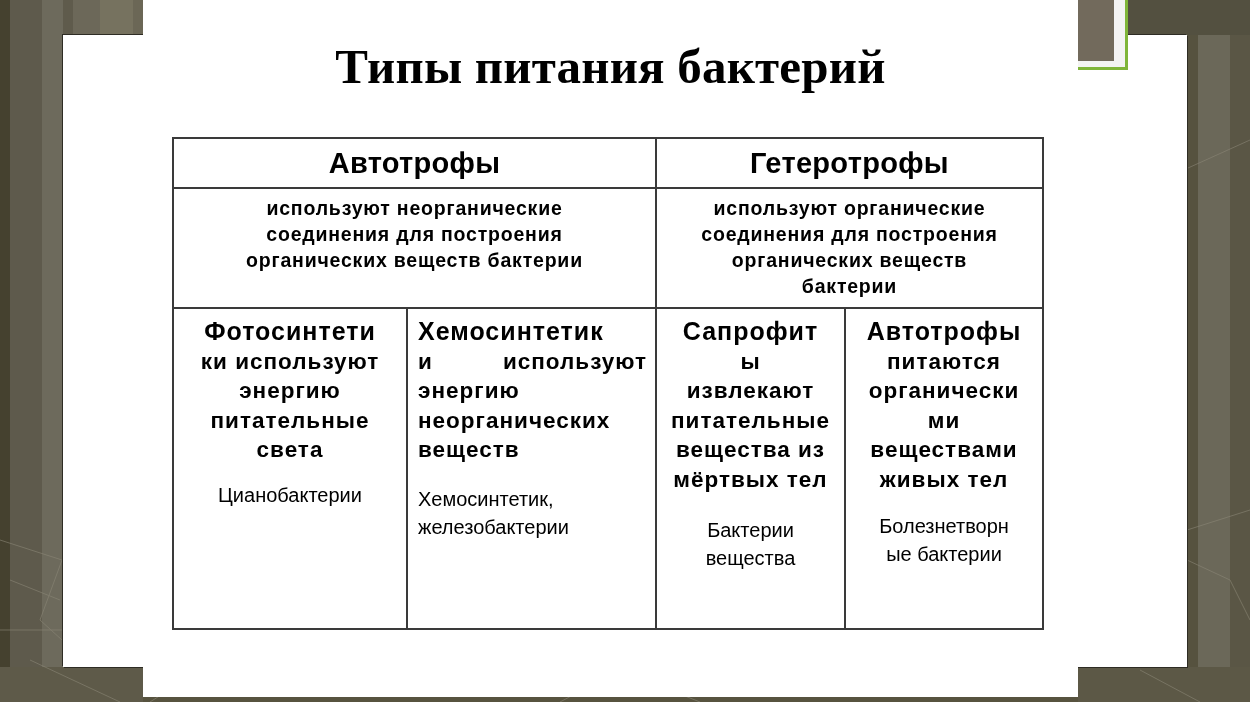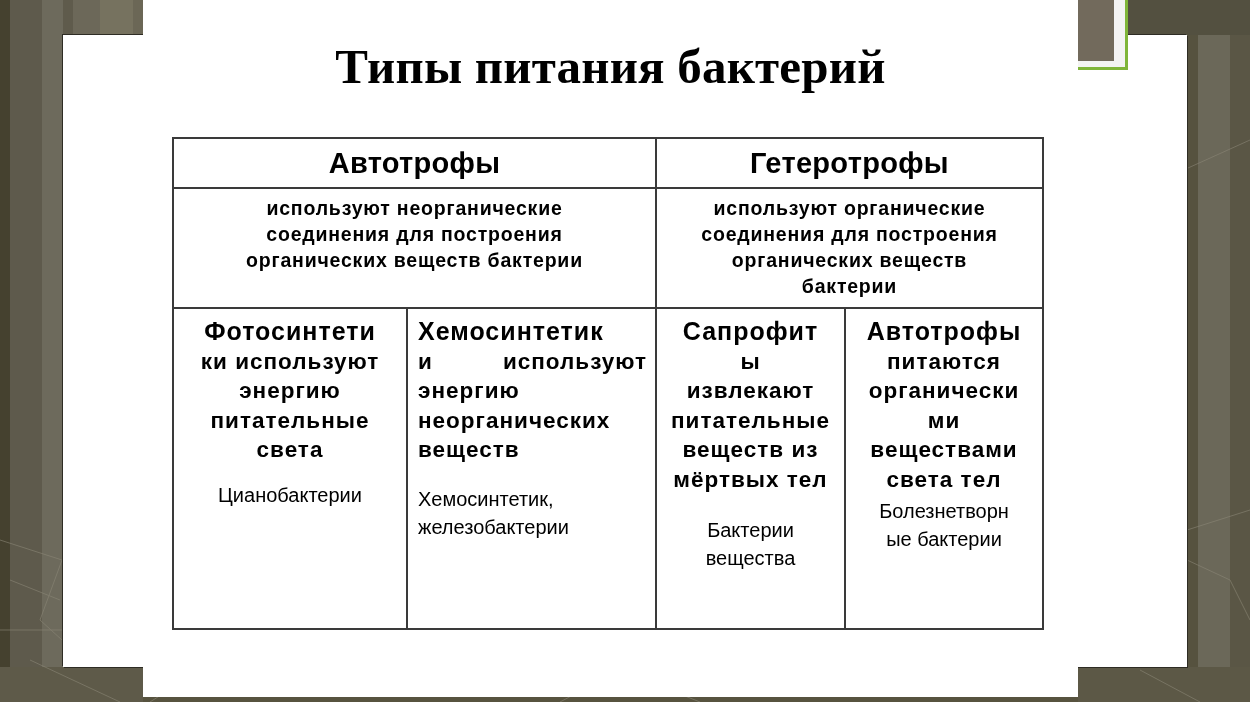--- a/index.html
+++ b/index.html
@@ -169,37 +169,37 @@
         <div>Хемосинтетик,</div>
         <div>железобактерии</div>
       </div>
     </td>
     <td class="type-cell">
       <div class="type-main">
         <div class="lead">Сапрофит</div>
         <div>ы</div>
         <div>извлекают</div>
         <div>питательные</div>
-        <div>веществ из</div>
+        <div>вещества из</div>
         <div>мёртвых тел</div>
       </div>
       <div class="example" style="margin-top:22px">
         <div>Бактерии</div>
         <div>вещества</div>
       </div>
     </td>
     <td class="type-cell">
       <div class="type-main">
         <div class="lead">Автотрофы</div>
         <div>питаются</div>
         <div>органически</div>
         <div>ми</div>
         <div>веществами</div>
-        <div>света тел</div>
-      </div>
-      <div class="example" style="margin-top:3px">
+        <div>живых тел</div>
+      </div>
+      <div class="example" style="margin-top:18px">
         <div>Болезнетворн</div>
         <div>ые бактерии</div>
       </div>
     </td>
   </tr>
 </tbody>
   </table>
 
 </body></html>

